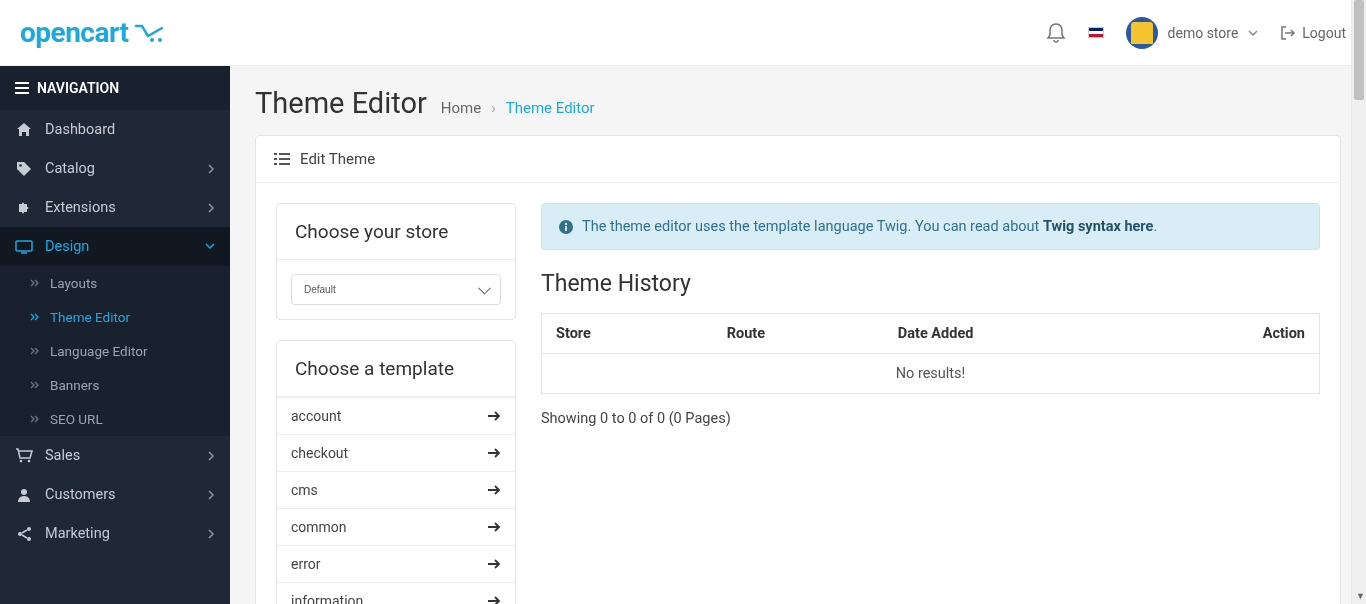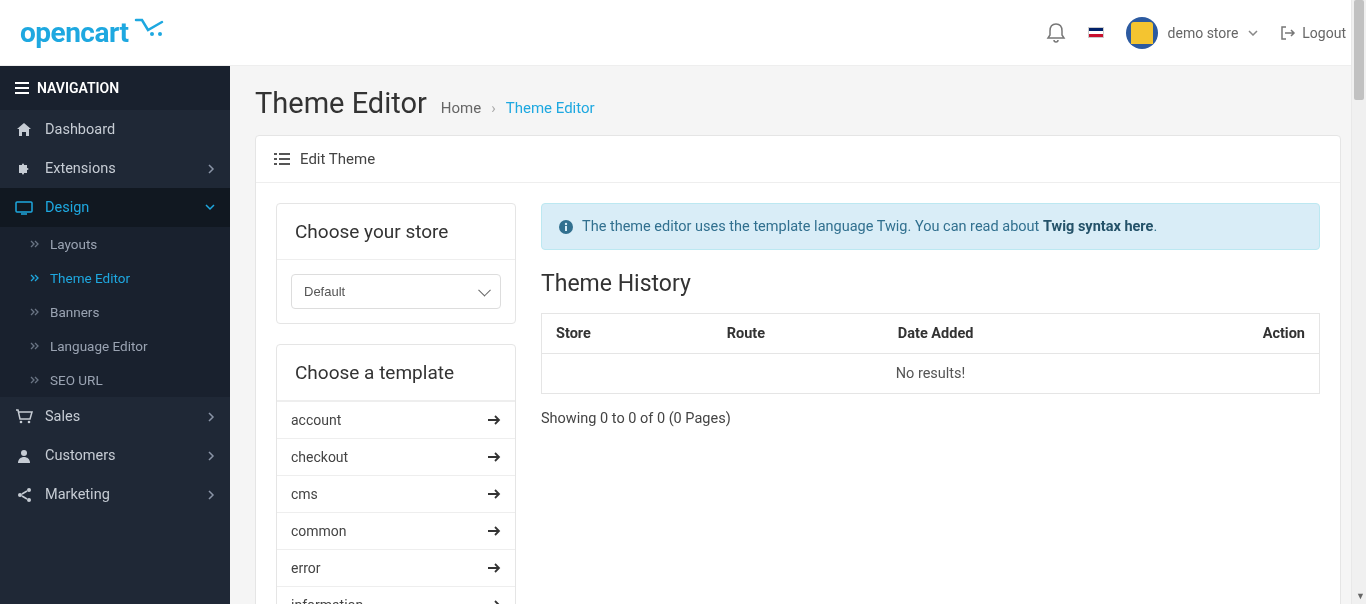--- a/index.html
+++ b/index.html
@@ -1,21 +1,21 @@
 <!DOCTYPE html>
 <html><head>
 <meta charset="utf-8">
 <style>
 * { margin: 0; padding: 0; box-sizing: border-box; }
 body { font-family: -apple-system, BlinkMacSystemFont, "Segoe UI", Roboto, "Helvetica Neue", Arial, sans-serif; font-size: 14px; color: #333; background: #f5f5f5; overflow-x: hidden; }
 .viewport { width: 1366px; height: 604px; position: relative; display: flex; flex-direction: column; }
 
 
 .header { height: 66px; background: #fff; display: flex; align-items: center; justify-content: space-between; padding: 0 20px; border-bottom: 1px solid #eee; }
-.logo { color: #1ea8e0; font-size: 28px; font-weight: 700; display: flex; align-items: flex-start; gap: 4px; letter-spacing: -0.5px; }
+.logo { color: #1ea8e0; font-size: 28px; font-weight: 700; display: flex; align-items: center; gap: 4px; letter-spacing: -0.5px; }
 .logo-cart { display: inline-flex; margin-left: 2px; }
 .header-right { display: flex; align-items: center; gap: 22px; }
 .icon-btn { color: #777; cursor: pointer; display: flex; align-items: center; }
 .flag { width: 16px; height: 11px; background: linear-gradient(to bottom, #012169 33%, #fff 33%, #fff 66%, #C8102E 66%); border: 1px solid #ccc; }
 .user-menu { display: flex; align-items: center; gap: 10px; cursor: pointer; color: #666; }
 .avatar { width: 32px; height: 32px; border-radius: 50%; background: #2c5aa0; display: flex; align-items: center; justify-content: center; }
 .avatar-inner { width: 22px; height: 22px; background: #f4c430; border-radius: 3px 3px 0 0; }
 .logout { display: flex; align-items: center; gap: 6px; color: #666; cursor: pointer; }
 
 
@@ -43,21 +43,21 @@
 .panel { margin: 0 25px 20px; background: #fff; border: 1px solid #e5e5e5; border-radius: 4px; }
 .panel-header { padding: 14px 18px; border-bottom: 1px solid #eee; display: flex; align-items: center; gap: 10px; font-size: 15px; color: #444; }
 .panel-body { padding: 20px; display: flex; gap: 25px; align-items: flex-start; }
 
 .left-col { width: 240px; display: flex; flex-direction: column; gap: 20px; }
 .card { border: 1px solid #e5e5e5; border-radius: 4px; }
 .card-title { padding: 16px 18px; font-size: 19px; font-weight: 400; color: #333; border-bottom: 1px solid #eee; }
 .card-body { padding: 14px; }
 
 .select { position: relative; }
-.select select { width: 100%; padding: 9px 12px; border: 1px solid #ddd; border-radius: 4px; font-size: 13px; appearance: none; background: #fff; color: #555; }
+.select select { width: 100%; padding: 9px 12px; border: 1px solid #ddd; border-radius: 4px; font-size: 10px; appearance: none; background: #fff; color: #555; }
 .select::after { content: ''; position: absolute; right: 12px; top: 50%; width: 8px; height: 8px; border-right: 1.5px solid #666; border-bottom: 1.5px solid #666; transform: translateY(-70%) rotate(45deg); pointer-events: none; }
 
 .template-list { }
 .template-item { padding: 10px 14px; border-top: 1px solid #eee; display: flex; align-items: center; justify-content: space-between; cursor: pointer; font-size: 14px; color: #444; }
 
 .right-col { flex: 1; }
 .alert-info { background: #d9edf7; border: 1px solid #bce8f1; color: #31708f; padding: 14px 16px; border-radius: 4px; display: flex; align-items: center; gap: 8px; margin-bottom: 20px; font-size: 14.5px; }
 .alert-info b { color: #245269; font-weight: 700; }
 
 .section-title { font-size: 23px; font-weight: 400; color: #333; margin-bottom: 16px; }
@@ -134,20 +134,34 @@
         <span class="nav-icon">
             <svg width="16" height="15" viewBox="0 0 16 15">
               <path d="M8 1 L1 7 L3 7 L3 14 L6 14 L6 10 L10 10 L10 14 L13 14 L13 7 L15 7 Z" fill="#c6ccd4"></path>
             </svg>
           </span>
         <span>Dashboard</span>
       </div>
       <div class="nav-item">
         <span class="nav-icon">
             <svg width="16" height="16" viewBox="0 0 16 16">
+              <path d="M1 1 L8 1 L15 8 L8 15 L1 8 Z" fill="#c6ccd4"></path>
+              <circle cx="4.5" cy="4.5" r="1.3" fill="#1f2836"></circle>
+            </svg>
+          </span>
+        <span>Catalog</span>
+        <span class="chev">
+            <svg width="7" height="10">
+              <path d="M1 1 L5 5 L1 9" stroke="#8a94a6" stroke-width="1.5" fill="none"></path>
+            </svg>
+          </span>
+      </div>
+      <div class="nav-item">
+        <span class="nav-icon">
+            <svg width="16" height="16" viewBox="0 0 16 16">
               <path d="M3 4 L6 4 C6 2 8 2 8 4 L11 4 L11 7 C13 7 13 9 11 9 L11 12 L8 12 C8 14 6 14 6 12 L3 12 Z" fill="#c6ccd4"></path>
             </svg>
           </span>
         <span>Extensions</span>
         <span class="chev">
             <svg width="7" height="10">
               <path d="M1 1 L5 5 L1 9" stroke="#8a94a6" stroke-width="1.5" fill="none"></path>
             </svg>
           </span>
       </div>
@@ -175,27 +189,27 @@
         <div class="nav-sub-item active">
           <svg width="10" height="8">
               <path d="M1 1 L4 4 L1 7 M5 1 L8 4 L5 7" stroke="#1ea8e0" stroke-width="1.3" fill="none"></path>
             </svg>
           <span>Theme Editor</span>
         </div>
         <div class="nav-sub-item">
           <svg width="10" height="8">
               <path d="M1 1 L4 4 L1 7 M5 1 L8 4 L5 7" stroke="#6a7484" stroke-width="1.3" fill="none"></path>
             </svg>
+          <span>Language Editor</span>
+        </div>
+        <div class="nav-sub-item">
+          <svg width="10" height="8">
+              <path d="M1 1 L4 4 L1 7 M5 1 L8 4 L5 7" stroke="#6a7484" stroke-width="1.3" fill="none"></path>
+            </svg>
           <span>Banners</span>
-        </div>
-        <div class="nav-sub-item">
-          <svg width="10" height="8">
-              <path d="M1 1 L4 4 L1 7 M5 1 L8 4 L5 7" stroke="#6a7484" stroke-width="1.3" fill="none"></path>
-            </svg>
-          <span>Language Editor</span>
         </div>
         <div class="nav-sub-item">
           <svg width="10" height="8">
               <path d="M1 1 L4 4 L1 7 M5 1 L8 4 L5 7" stroke="#6a7484" stroke-width="1.3" fill="none"></path>
             </svg>
           <span>SEO URL</span>
         </div>
       </div>
       <div class="nav-item">
         <span class="nav-icon">

